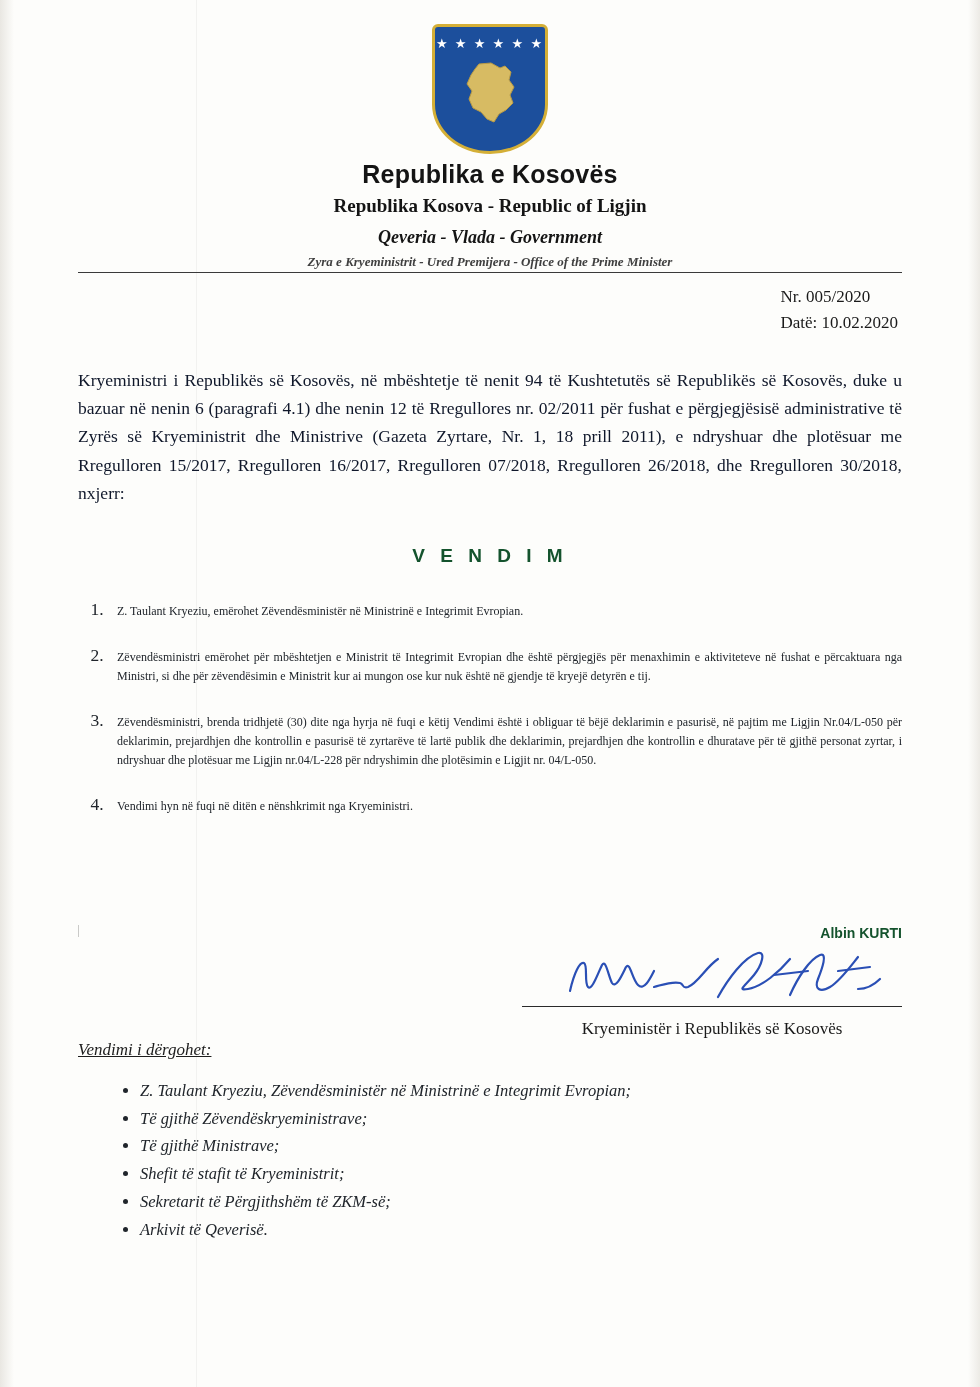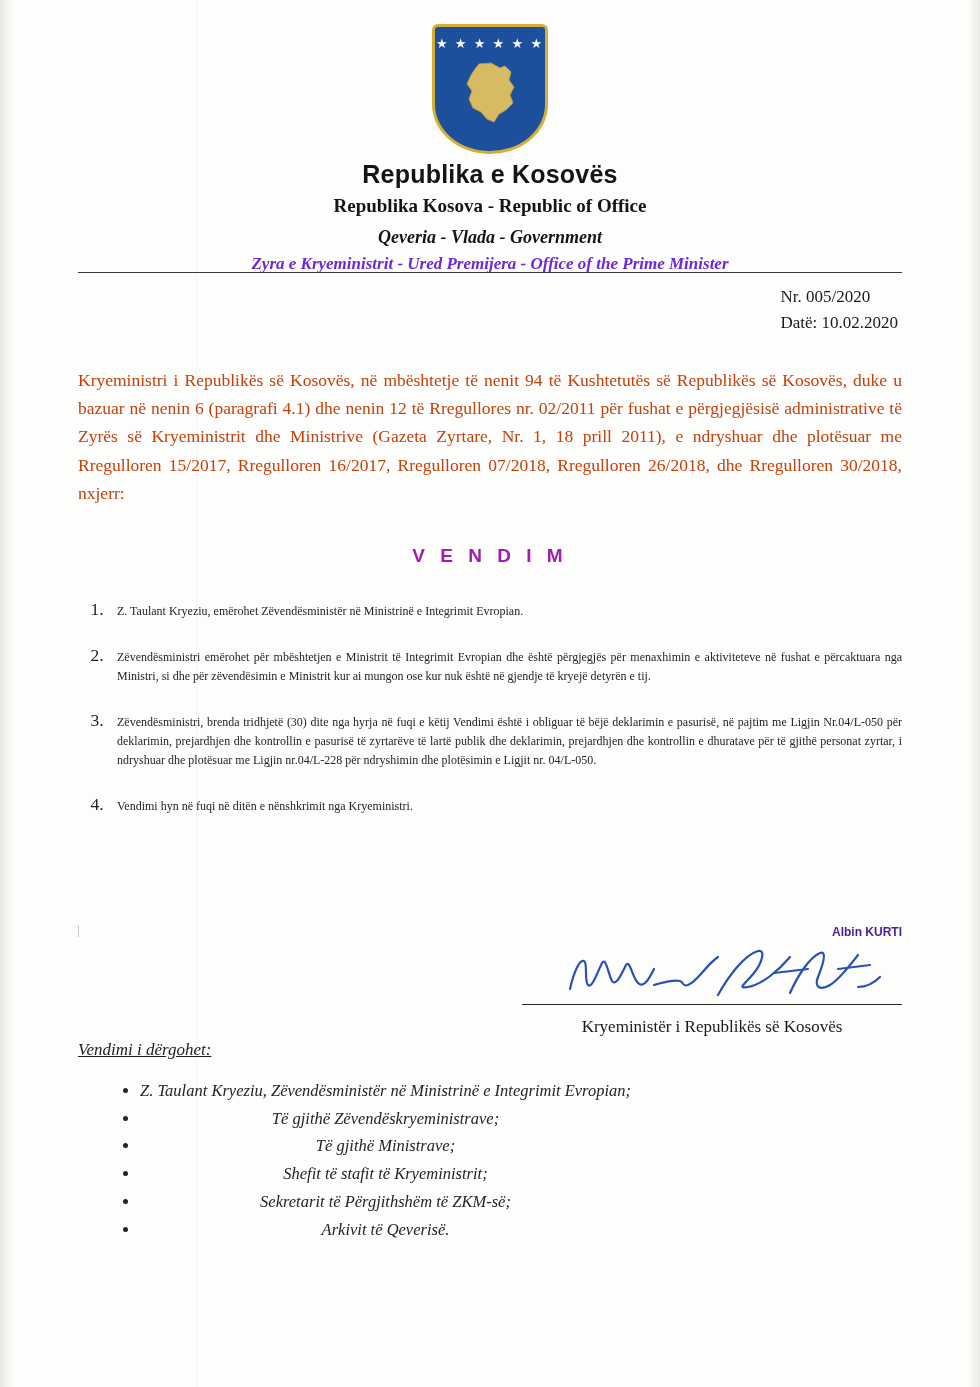--- a/index.html
+++ b/index.html
@@ -100,23 +100,23 @@
     font-weight: bold;
     font-style: italic;
     font-size: 18px;
     margin-top: 10px;
     color: #141414;
   }
   .header .line4 {
     font-family: "Liberation Serif", serif;
     font-weight: bold;
     font-style: italic;
-    font-size: 17px;
+    font-size: 13px;
     margin-top: 6px;
-    color: #6d28d9;
+    color: #404040;
   }
   .rule {
     position: absolute;
     top: 272px;
     left: 78px;
     right: 78px;
     height: 1px;
     background: #3a3a3a;
   }
 
@@ -134,31 +134,31 @@
   .body-area {
     position: absolute;
     top: 348px;
     left: 78px;
     right: 78px;
   }
   .intro {
     font-size: 17.5px;
     line-height: 1.62;
     text-align: justify;
-    color: #c2410c;
+    color: #0f172a;
   }
 
   .vendim-title {
     margin-top: 38px;
     text-align: center;
     font-family: "Liberation Sans", sans-serif;
     font-weight: bold;
     font-size: 19px;
     letter-spacing: 5px;
-    color: #a21caf;
+    color: #14532d;
   }
 
   ol.clauses {
     margin: 28px 0 0 0;
     padding-left: 30px;
     font-size: 12px;
     line-height: 1.62;
     color: #20252b;
   }
   ol.clauses > li {
@@ -174,23 +174,23 @@
   .sign-block {
     position: absolute;
     top: 925px;
     right: 78px;
     width: 380px;
     text-align: center;
   }
   .sign-name {
     font-family: "Liberation Sans", sans-serif;
     font-weight: bold;
-    font-size: 12px;
+    font-size: 14px;
     text-align: right;
-    color: #4c1d95;
+    color: #14532d;
   }
   .signature {
     height: 62px;
     margin-top: 4px;
     position: relative;
   }
   .sign-line {
     border-bottom: 1px solid #2a2a2a;
     width: 100%;
     position: absolute;
@@ -216,21 +216,20 @@
   ul.dist {
     position: absolute;
     top: 1078px;
     left: 112px;
     margin: 0;
     padding-left: 28px;
     font-style: italic;
     font-size: 16.5px;
     line-height: 1.62;
     color: #20252b;
-    text-align: center;
   }
   ul.dist li { margin-bottom: 1px; }
 
   
   .scan-line {
     position: absolute;
     top: 0; bottom: 0;
     left: 196px;
     width: 1px;
     background: rgba(0,0,0,0.045);
@@ -257,21 +256,21 @@
       <div class="shield"></div>
       <div class="stars">★ ★ ★ ★ ★ ★</div>
       <svg class="kosovo-map" viewBox="0 0 58 62">
         <path d="M18 2 L30 1 L39 6 L44 4 L50 10 L48 18 L53 25 L49 33 L52 41 L45 48 L38 52 L33 60 L26 57 L20 50 L12 46 L8 37 L11 29 L6 22 L10 13 L14 7 Z" fill="#d7bb63" stroke="#b99b45" stroke-width="1"></path>
       </svg>
     </div>
   </div>
 
   <div class="header">
     <div class="line1">Republika e Kosovës</div>
-    <div class="line2">Republika Kosova - Republic of Office</div>
+    <div class="line2">Republika Kosova - Republic of Ligjin</div>
     <div class="line3">Qeveria - Vlada - Government</div>
     <div class="line4">Zyra e Kryeministrit - Ured Premijera - Office of the Prime Minister</div>
   </div>
 
   <div class="rule"></div>
 
   <div class="meta">
     <div>Nr. 005/2020</div>
     <div>Datë: 10.02.2020</div>
   </div>

